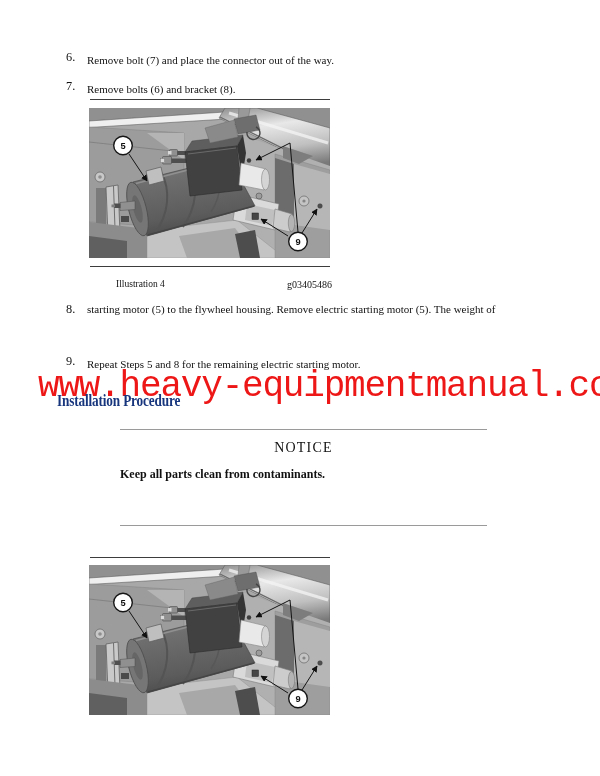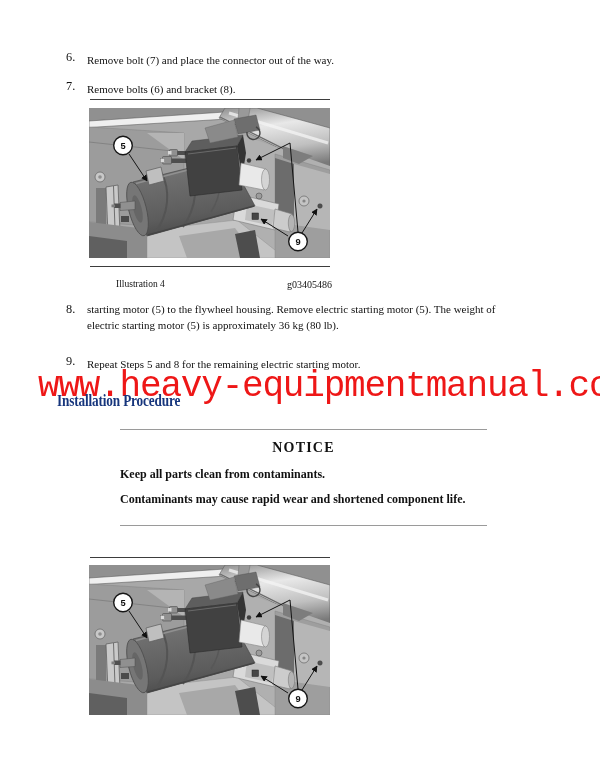--- a/index.html
+++ b/index.html
@@ -22,21 +22,21 @@
     font-family:Liberation Mono, monospace;font-size:36px;font-weight:500;
     letter-spacing:-1.2px;white-space:nowrap;color:#ee1010;opacity:.97;
   }
   .heading{
     position:absolute;left:57px;top:391px;z-index:5;
     font-size:17px;font-weight:bold;letter-spacing:-.2px;white-space:nowrap;
     transform:scaleX(.78);transform-origin:left top;color:#16357c;
   }
   .notice-title{
     position:absolute;left:120px;top:440px;width:367px;text-align:center;
-    font-size:14px;font-weight:bold;letter-spacing:1.2px;
+    font-size:14px;font-weight:normal;letter-spacing:1.2px;
   }
   .notice-line{position:absolute;left:120px;font-size:12px;font-weight:bold;white-space:nowrap;text-align:center;}
 </style>
 </head>
 <body>
 
 <svg width="0" height="0" style="position:absolute" aria-hidden="true">
   <defs>
     <linearGradient id="pipeGrad" x1="0" y1="0" x2="0.25" y2="1">
       <stop offset="0" stop-color="#8f8f8f"></stop>
@@ -174,37 +174,35 @@
   <div class="hrule" style="top:266px;left:90px;width:240px"></div>
   <div class="caption-row" style="top:279px">
     <span class="caption">Illustration 4</span>
     <span class="fig-id">g03405486</span>
   </div>
 
   <div class="step" style="top:302px">
     <span class="num">8.</span>
     <span class="lines">
       <span class="line" style="display:block">starting motor (5) to the flywheel housing. Remove electric starting motor (5). The weight of</span>
-      <span class="line" style="display:block">electric starting motor (5) is approximately 36 kg (80 lb).</span>
     </span>
   </div>
 
   <div class="step" style="top:354px">
     <span class="num">9.</span>
     <span class="lines"><span class="line">Repeat Steps 5 and 8 for the remaining electric starting motor.</span></span>
   </div>
 
   <div class="watermark" style="color: rgb(238, 16, 16);">www.heavy-equipmentmanual.com</div>
 
   <div class="heading" style="color: rgb(22, 53, 124);">Installation Procedure</div>
 
   <div class="hrule light" style="top:429px;left:120px;width:367px"></div>
   <div class="notice-title">NOTICE</div>
   <div class="notice-line" style="top:467px">Keep all parts clean from contaminants.</div>
-  <div class="notice-line" style="top:492px">Contaminants may cause rapid wear and shortened component life.</div>
   <div class="hrule light" style="top:525px;left:120px;width:367px"></div>
 
   <div class="hrule" style="top:557px;left:90px;width:240px"></div>
   <svg class="figsvg" style="top:565px" viewBox="0 0 241 150">
     <use href="#starter-fig" xlink:href="#starter-fig"></use>
   </svg>
 
 </div>
 
 </body></html>

